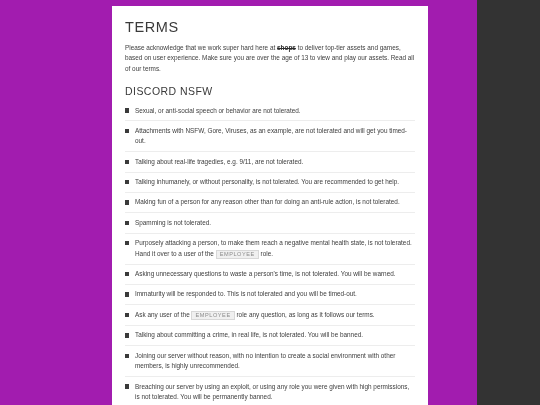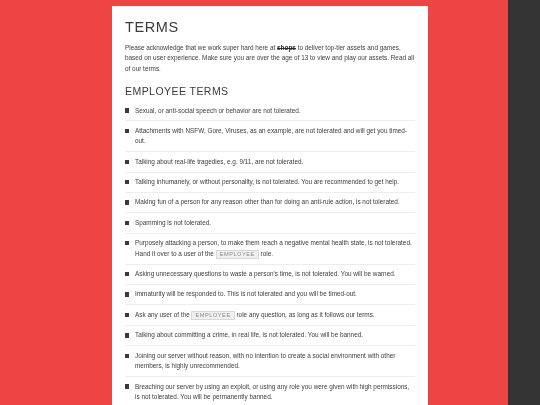--- a/index.html
+++ b/index.html
@@ -8,23 +8,24 @@
   }
   body {
     width: 540px;
     height: 405px;
     background: #333333;
     font-family: "Liberation Sans", sans-serif;
     overflow: hidden;
   }
   #page {
     position: relative;
-    width: 508px;
+    width: 468px;
     height: 405px;
-    background: #ef4444;
+    background: #a21caf;
+    padding-left: 9px;
   }
   .terms-card {
     position: absolute;
     left: 112px;
     top: 6px;
     width: 316px;
     min-height: 399px;
     background: #ffffff;
     box-sizing: border-box;
     padding: 12px 13px 0 13px;
@@ -97,21 +98,21 @@
 
 <div id="page">
   <div class="terms-card">
 
     <h1 class="page-title">TERMS</h1>
 
     <p class="intro">
       <span>Please acknowledge that we work super hard here at </span><span class="strike-brand">shops</span><span> to deliver top-tier assets and games, based on user experience. Make sure you are over the age of 13 to view and play our assets. Read all of our terms.</span>
     </p>
 
-    <h2 class="section-title">EMPLOYEE TERMS</h2>
+    <h2 class="section-title">DISCORD NSFW</h2>
 
     <ul class="terms-list">
         <li class="term-item"><span class="bullet-square"></span><span>Sexual, or anti-social speech or behavior are not tolerated.</span></li>
         <li class="term-item"><span class="bullet-square"></span><span>Attachments with NSFW, Gore, Viruses, as an example, are not tolerated and will get you timed-out.</span></li>
         <li class="term-item"><span class="bullet-square"></span><span>Talking about real-life tragedies, e.g. 9/11, are not tolerated.</span></li>
         <li class="term-item"><span class="bullet-square"></span><span>Talking inhumanely, or without personality, is not tolerated. You are recommended to get help.</span></li>
         <li class="term-item"><span class="bullet-square"></span><span>Making fun of a person for any reason other than for doing an anti-rule action, is not tolerated.</span></li>
         <li class="term-item"><span class="bullet-square"></span><span>Spamming is not tolerated.</span></li>
         <li class="term-item"><span class="bullet-square"></span><span>Purposely attacking a person, to make them reach a negative mental health state, is not tolerated. Hand it over to a user of the </span><span class="role-badge">EMPLOYEE</span><span> role.</span></li>
         <li class="term-item"><span class="bullet-square"></span><span>Asking unnecessary questions to waste a person's time, is not tolerated. You will be warned.</span></li>

